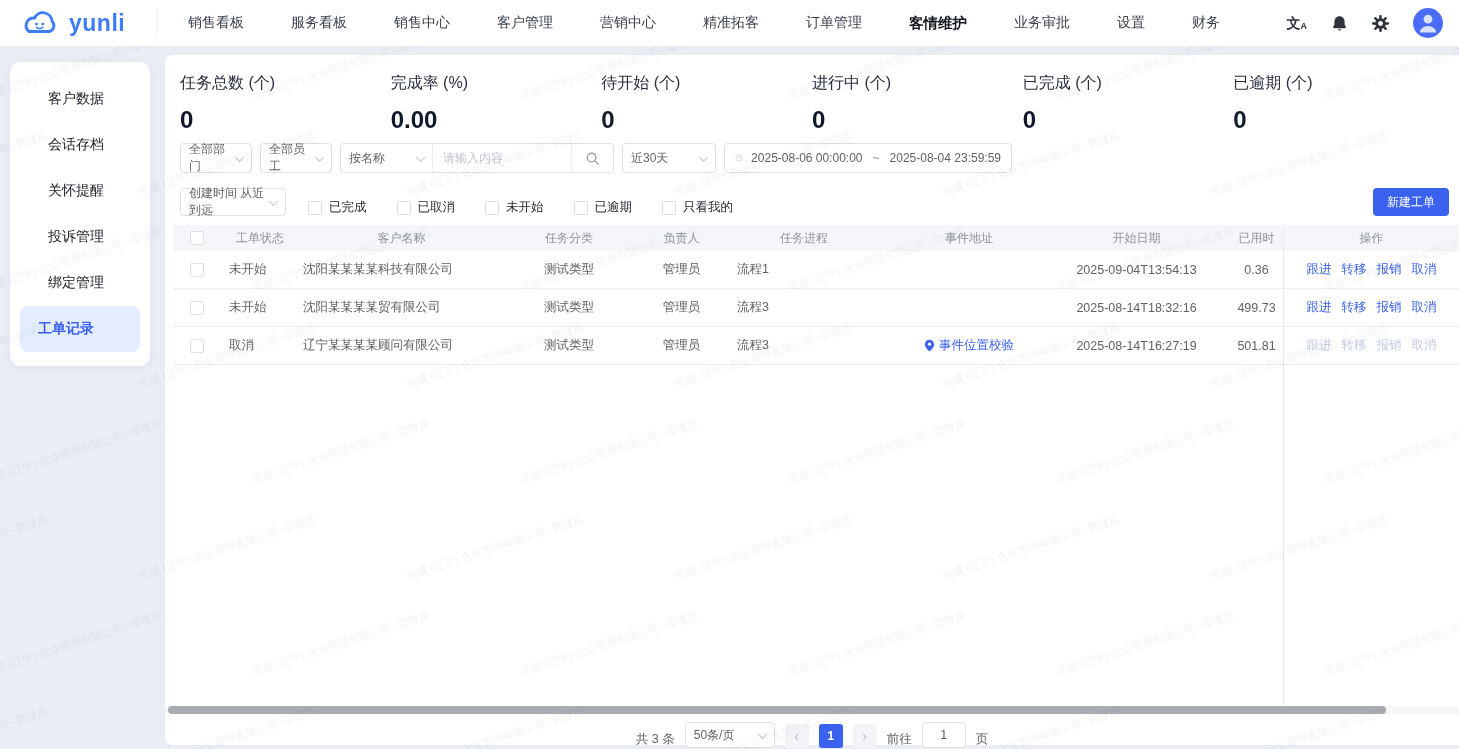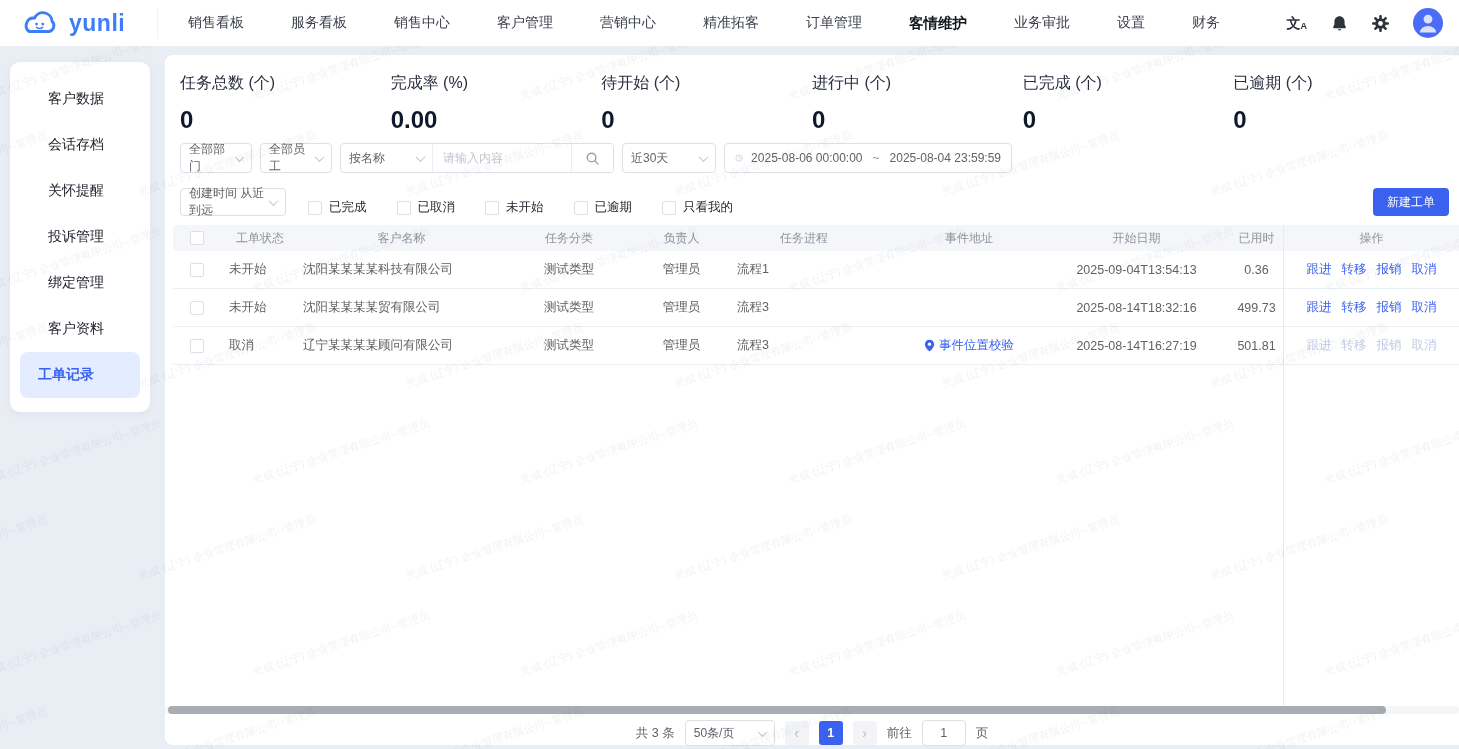--- a/index.html
+++ b/index.html
@@ -77,21 +77,21 @@
   .action-head{height:26px;background:var(--table-header-bg);display:flex;align-items:center;justify-content:center;font-size:12px;color:var(--gray);}
   .action-row{height:38px;display:flex;align-items:center;justify-content:center;gap:10px;border-bottom:1px solid var(--line);}
   .act-link{font-size:12.5px;color:var(--primary);cursor:pointer;font-weight:500;white-space:nowrap;}
   .act-link.disabled{color:var(--disabled-link);cursor:default;}
 
   
   .hscroll{position:absolute;left:0;right:0;top:651px;height:8px;background:#f5f6f8;border-radius:4px;}
   .hthumb{position:absolute;left:3px;top:0;width:1218px;height:8px;background:#a9acb2;border-radius:4px;cursor:pointer;}
 
   
-  .pager{position:absolute;left:0;right:0;top:663px;height:30px;display:flex;align-items:center;justify-content:center;gap:10px;font-size:12.5px;color:var(--ink2);}
+  .pager{position:absolute;left:0;right:0;top:663px;height:30px;display:flex;align-items:flex-end;justify-content:center;gap:10px;font-size:12.5px;color:var(--ink2);}
   .psize{width:90px;height:26px;padding:0 8px;color:var(--ink2);}
   .pbtn{width:24px;height:24px;border-radius:3px;background:#f3f4f7;display:flex;align-items:center;justify-content:center;color:#b8bcc4;font-size:14px;cursor:pointer;}
   .pnum{width:24px;height:24px;border-radius:3px;background:var(--primary);color:#fff;display:flex;align-items:center;justify-content:center;font-size:12.5px;font-weight:600;cursor:pointer;}
   .goto-input{width:44px;height:26px;border:1px solid var(--border);border-radius:4px;text-align:center;font-size:12.5px;color:var(--ink2);outline:none;font-family:inherit;}
 
   
   .wm-layer{position:absolute;left:0;right:0;top:46px;bottom:0;pointer-events:none;z-index:40;overflow:hidden;}
   .wm{position:absolute;font-size:11px;color:#25365e;opacity:.065;transform:rotate(-18deg);white-space:nowrap;}
 </style>
 </head>
@@ -150,21 +150,20 @@
     </span>
   </div>
 </div>
 
 <div class="sidebar" id="side-list">
     <div class="side-item">客户数据</div>
     <div class="side-item">会话存档</div>
     <div class="side-item">关怀提醒</div>
     <div class="side-item">投诉管理</div>
     <div class="side-item">绑定管理</div>
-    <div class="side-item">客户资料</div>
     <div class="side-item active">工单记录</div>
   </div>
 
 <div class="main">
 
   <div class="stats" id="stats-row">
       <div class="stat">
         <div class="stat-label">任务总数 (个)</div>
         <div class="stat-value">0</div>
       </div>

